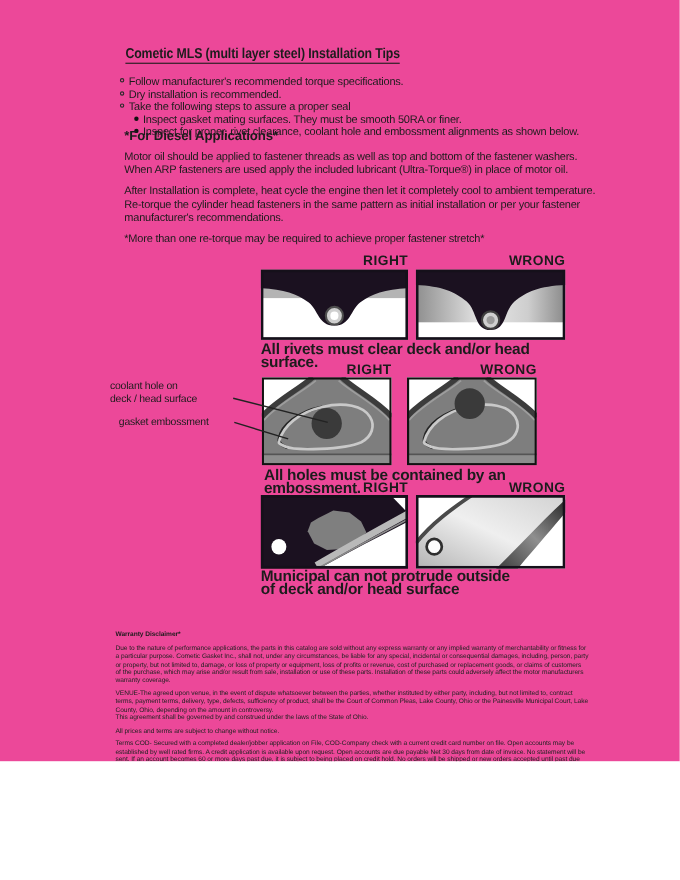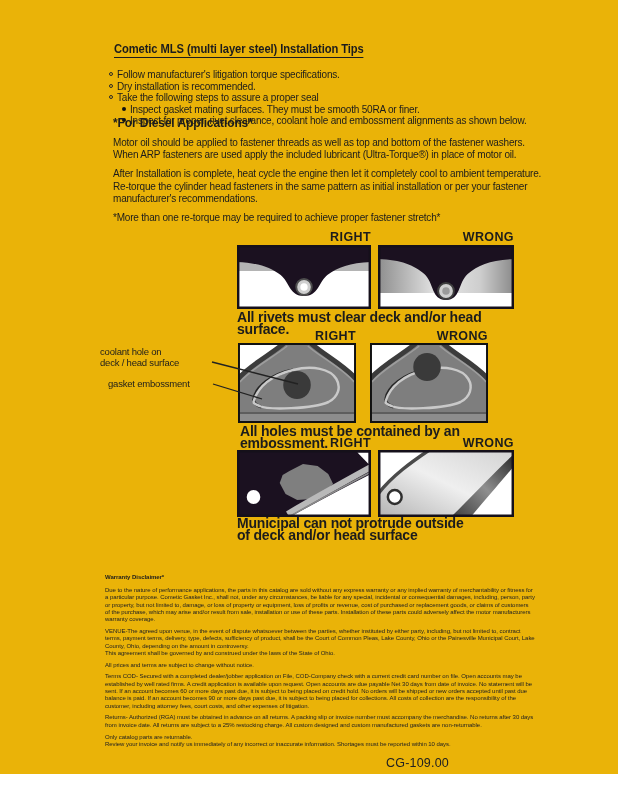--- a/index.html
+++ b/index.html
@@ -1,18 +1,18 @@
 <!DOCTYPE html>
 <html><head>
 <meta charset="utf-8">
 <style>
   * { margin:0; padding:0; box-sizing:border-box; }
   html,body { background:#fff; }
   body { width:618px; height:800px; font-family:"Liberation Sans", sans-serif; color:#1c1c1c; }
-  .page { position:relative; width:618px; height:774px; background:#eab308; overflow:hidden; }
+  .page { position:relative; width:618px; height:692px; background:#ec4899; overflow:hidden; }
 
   
   .intro { position:absolute; left:109px; top:24px; width:460px; }
   .title-wrap { margin-left:5px; margin-bottom:8px; transform:scaleX(.86); transform-origin:left top; white-space:nowrap; }
   .title-text { font-size:13px; font-weight:700; letter-spacing:-.1px; border-bottom:1.6px solid #1c1c1c; padding-bottom:1px; display:inline-block; }
   .b-row { display:flex; align-items:baseline; line-height:11.6px; font-size:10px; letter-spacing:-.2px; }
   .mk-o { width:4px; height:4px; border:1px solid #2a2a2a; border-radius:50%; flex:0 0 auto; margin-right:4px; position:relative; top:-2px; }
   .b-row.sub { margin-left:13px; }
   .mk-dot { width:4px; height:4px; background:#111; border-radius:50%; flex:0 0 auto; margin-right:4px; position:relative; top:-2px; }
 
@@ -37,21 +37,21 @@
 </style>
 </head>
 <body>
 
 <div class="page">
 
   <section class="intro">
     <h1 class="title-wrap"><span class="title-text">Cometic MLS (multi layer steel) Installation Tips</span></h1>
     <div class="b-row">
         <span class="mk-o"></span>
-        <span>Follow manufacturer's litigation torque specifications.</span>
+        <span>Follow manufacturer's recommended torque specifications.</span>
       </div>
     <div class="b-row">
         <span class="mk-o"></span>
         <span>Dry installation is recommended.</span>
       </div>
     <div class="b-row">
         <span class="mk-o"></span>
         <span>Take the following steps to assure a proper seal</span>
       </div>
     <div class="b-row sub">

